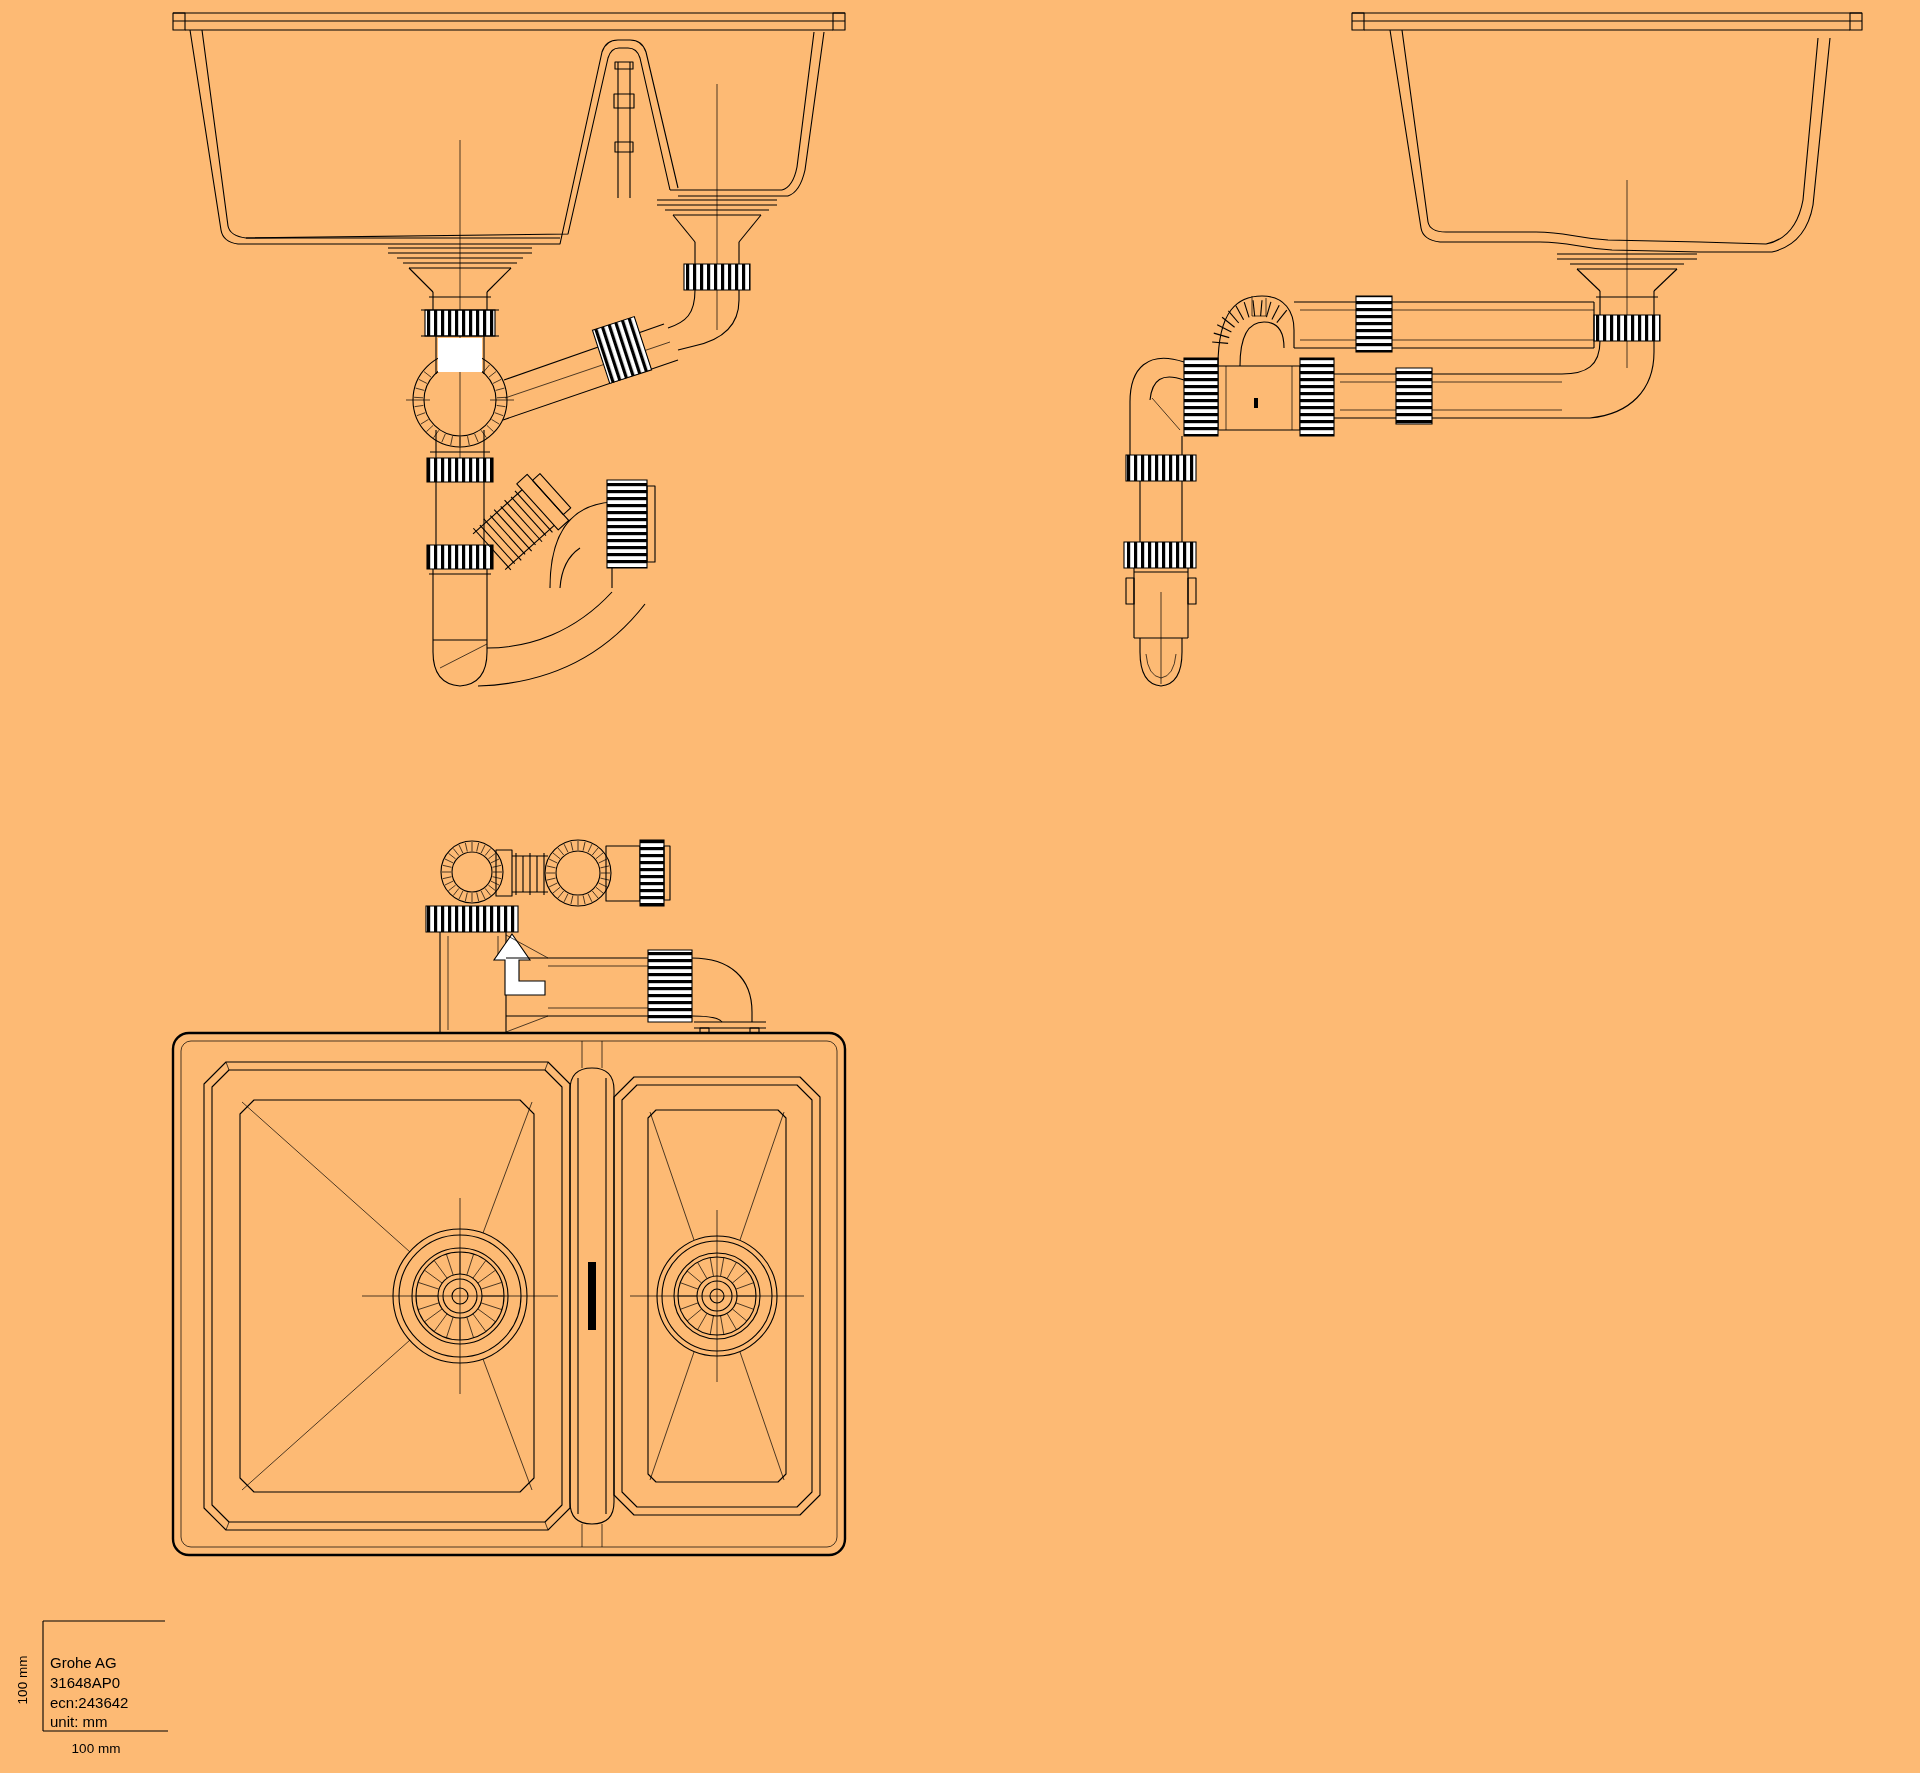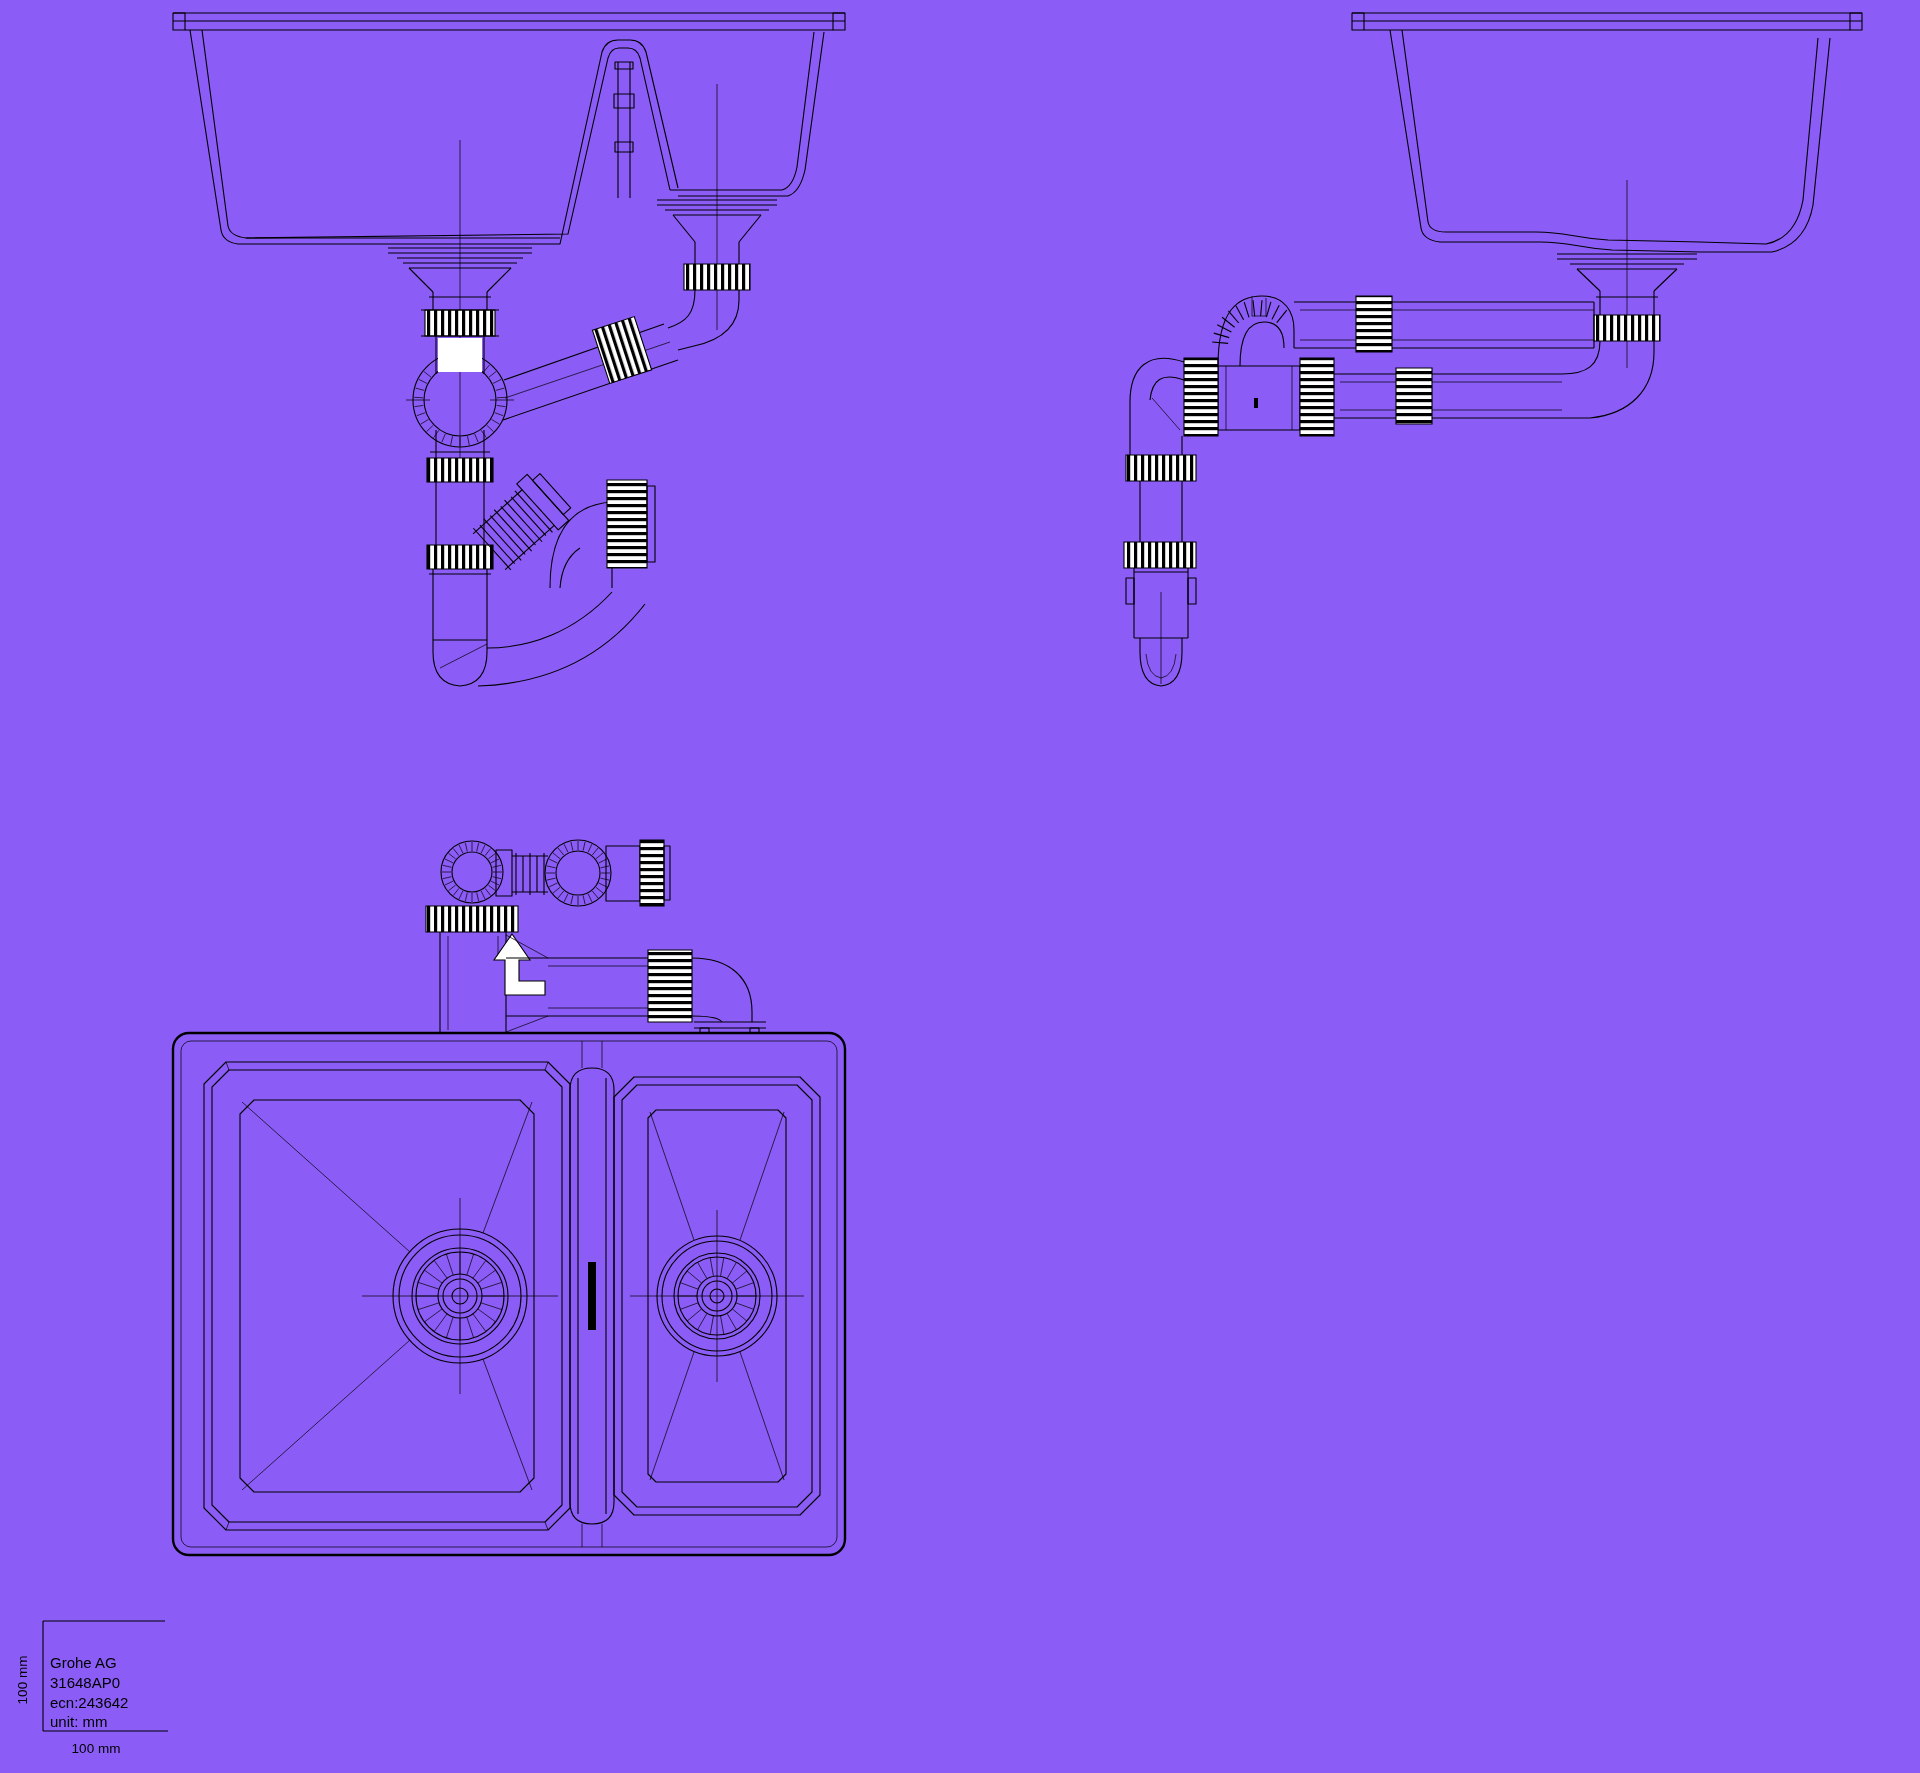--- a/index.html
+++ b/index.html
@@ -1,16 +1,16 @@
 <!DOCTYPE html>
 <html><head>
 <meta charset="utf-8">
 <style>
   html,body{margin:0;padding:0;background:#ffffff;}
-  #stage{width:1920px;height:1773px;position:relative;background:#8b5cf6;}
+  #stage{width:1920px;height:1773px;position:relative;background:#fdba74;}
   svg{display:block;}
   svg *{vector-effect:non-scaling-stroke;}
   .ln{stroke:#000;fill:none;stroke-width:1.1;stroke-linecap:butt;stroke-linejoin:round;}
   .thin{stroke-width:0.7;}
   .thick{stroke-width:2.4;}
   .wfill{fill:#ffffff;stroke:none;}
   .bfill{fill:#000000;stroke:none;}
   .nutV{fill:url(#knV);stroke:#000;stroke-width:1.1;}
   .nutH{fill:url(#knH);stroke:#000;stroke-width:1.1;}
   text{font-family:"Liberation Sans", sans-serif;fill:#000;}

